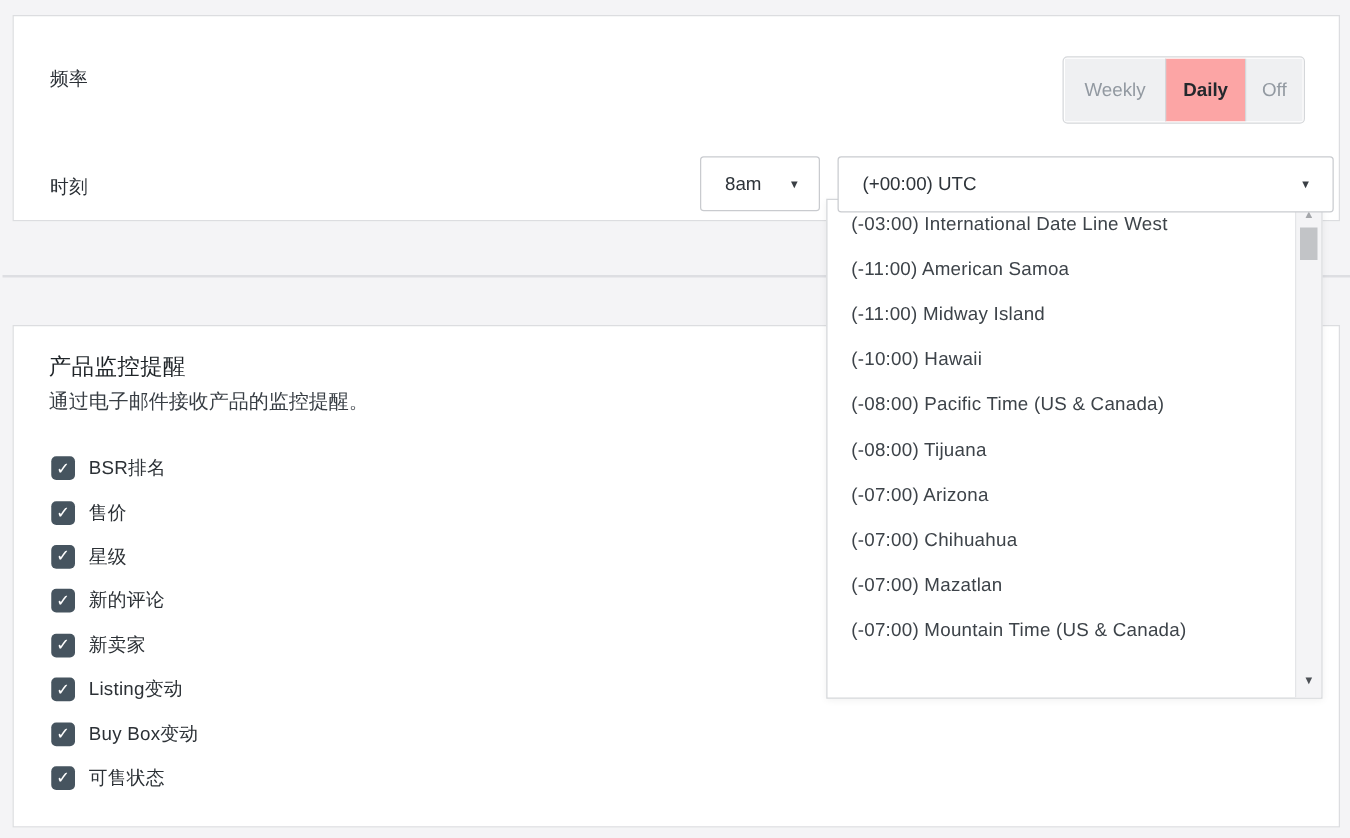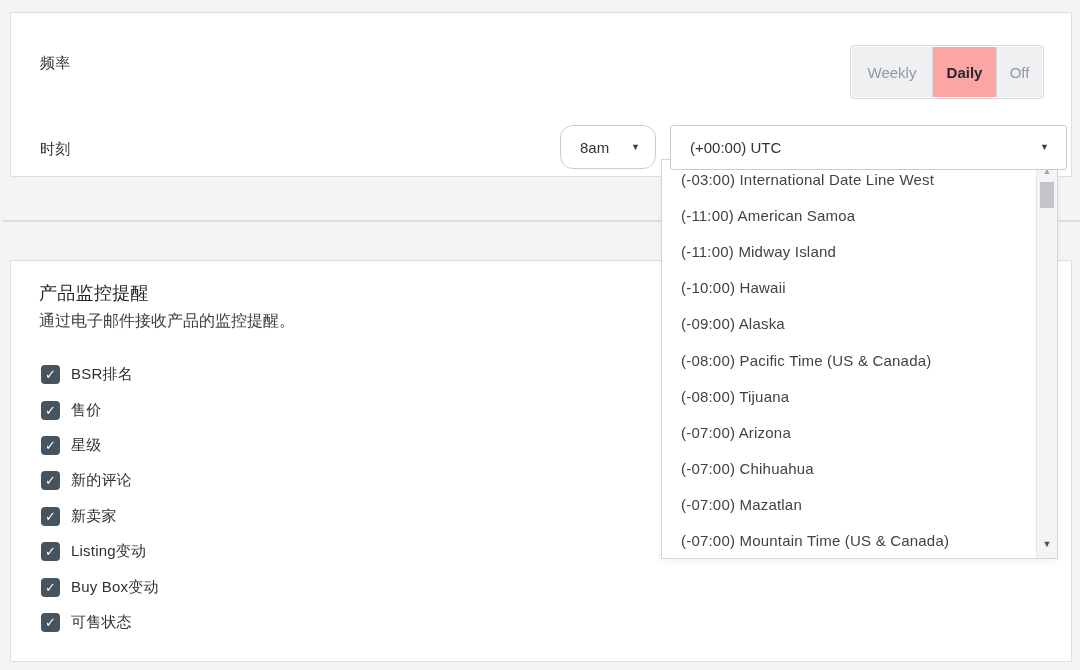--- a/index.html
+++ b/index.html
@@ -19,21 +19,21 @@
   .seg-group { position: absolute; left: 839px; top: 32px; display: flex; border: 1px solid #d5d7da; border-radius: 4px; overflow: hidden; height: 54px; }
   .seg { display: flex; align-items: center; justify-content: center; font-size: 15px; background: #eff0f2; color: #9299a1; cursor: pointer; }
   .seg + .seg { border-left: 1px solid #d5d7da; }
   .seg.w-weekly { width: 80px; }
   .seg.w-daily  { width: 64px; }
   .seg.w-off    { width: 46px; }
   .seg.selected { background: #fca5a5; color: #24282d; font-weight: 700; }
 
   
   .selectbox { position: absolute; background: #fff; border: 1px solid #c9cbcf; border-radius: 3px; display: flex; align-items: center; font-size: 15px; color: #2e343a; cursor: pointer; }
-  #hour-select { left: 549px; top: 112px; width: 96px; height: 44px; padding: 0 14px 0 18px; justify-content: space-between; border-radius: 13px; }
+  #hour-select { left: 549px; top: 112px; width: 96px; height: 44px; padding: 0 14px 0 18px; justify-content: space-between; }
   #tz-select   { left: 659px; top: 112px; width: 397px; height: 45px; padding: 0 16px 0 18px; justify-content: space-between; z-index: 30; }
   .caret { font-size: 9px; color: #3a3f45; line-height: 1; }
 
   
   #page-divider { position: absolute; left: 0; top: 218px; width: 1080px; height: 2px; background: #dddee2; }
 
   
   #tz-dropdown { position: absolute; left: 659px; top: 157px; width: 397px; height: 400px; background: #fff; border: 1px solid #d4d6d9; box-shadow: 0 2px 6px rgba(0,0,0,.06); z-index: 20; }
   #tz-options { position: absolute; left: 0; top: 0; right: 22px; bottom: 0; overflow: hidden; }
   .dd-item { height: 36.2px; display: flex; align-items: center; padding-left: 18px; font-size: 15px; color: #3d4349; letter-spacing: .2px; white-space: nowrap; cursor: pointer; }
@@ -132,21 +132,20 @@
     <div id="tz-options">
 
         <div class="dd-item">(-03:00) International Date Line West</div>
 
         <div class="dd-item">(-11:00) American Samoa</div>
 
         <div class="dd-item">(-11:00) Midway Island</div>
 
         <div class="dd-item">(-10:00) Hawaii</div>
 
-        <div class="dd-item">(-09:00) Alaska</div>
 
         <div class="dd-item">(-08:00) Pacific Time (US &amp; Canada)</div>
 
         <div class="dd-item">(-08:00) Tijuana</div>
 
         <div class="dd-item">(-07:00) Arizona</div>
 
         <div class="dd-item">(-07:00) Chihuahua</div>
 
         <div class="dd-item">(-07:00) Mazatlan</div>

